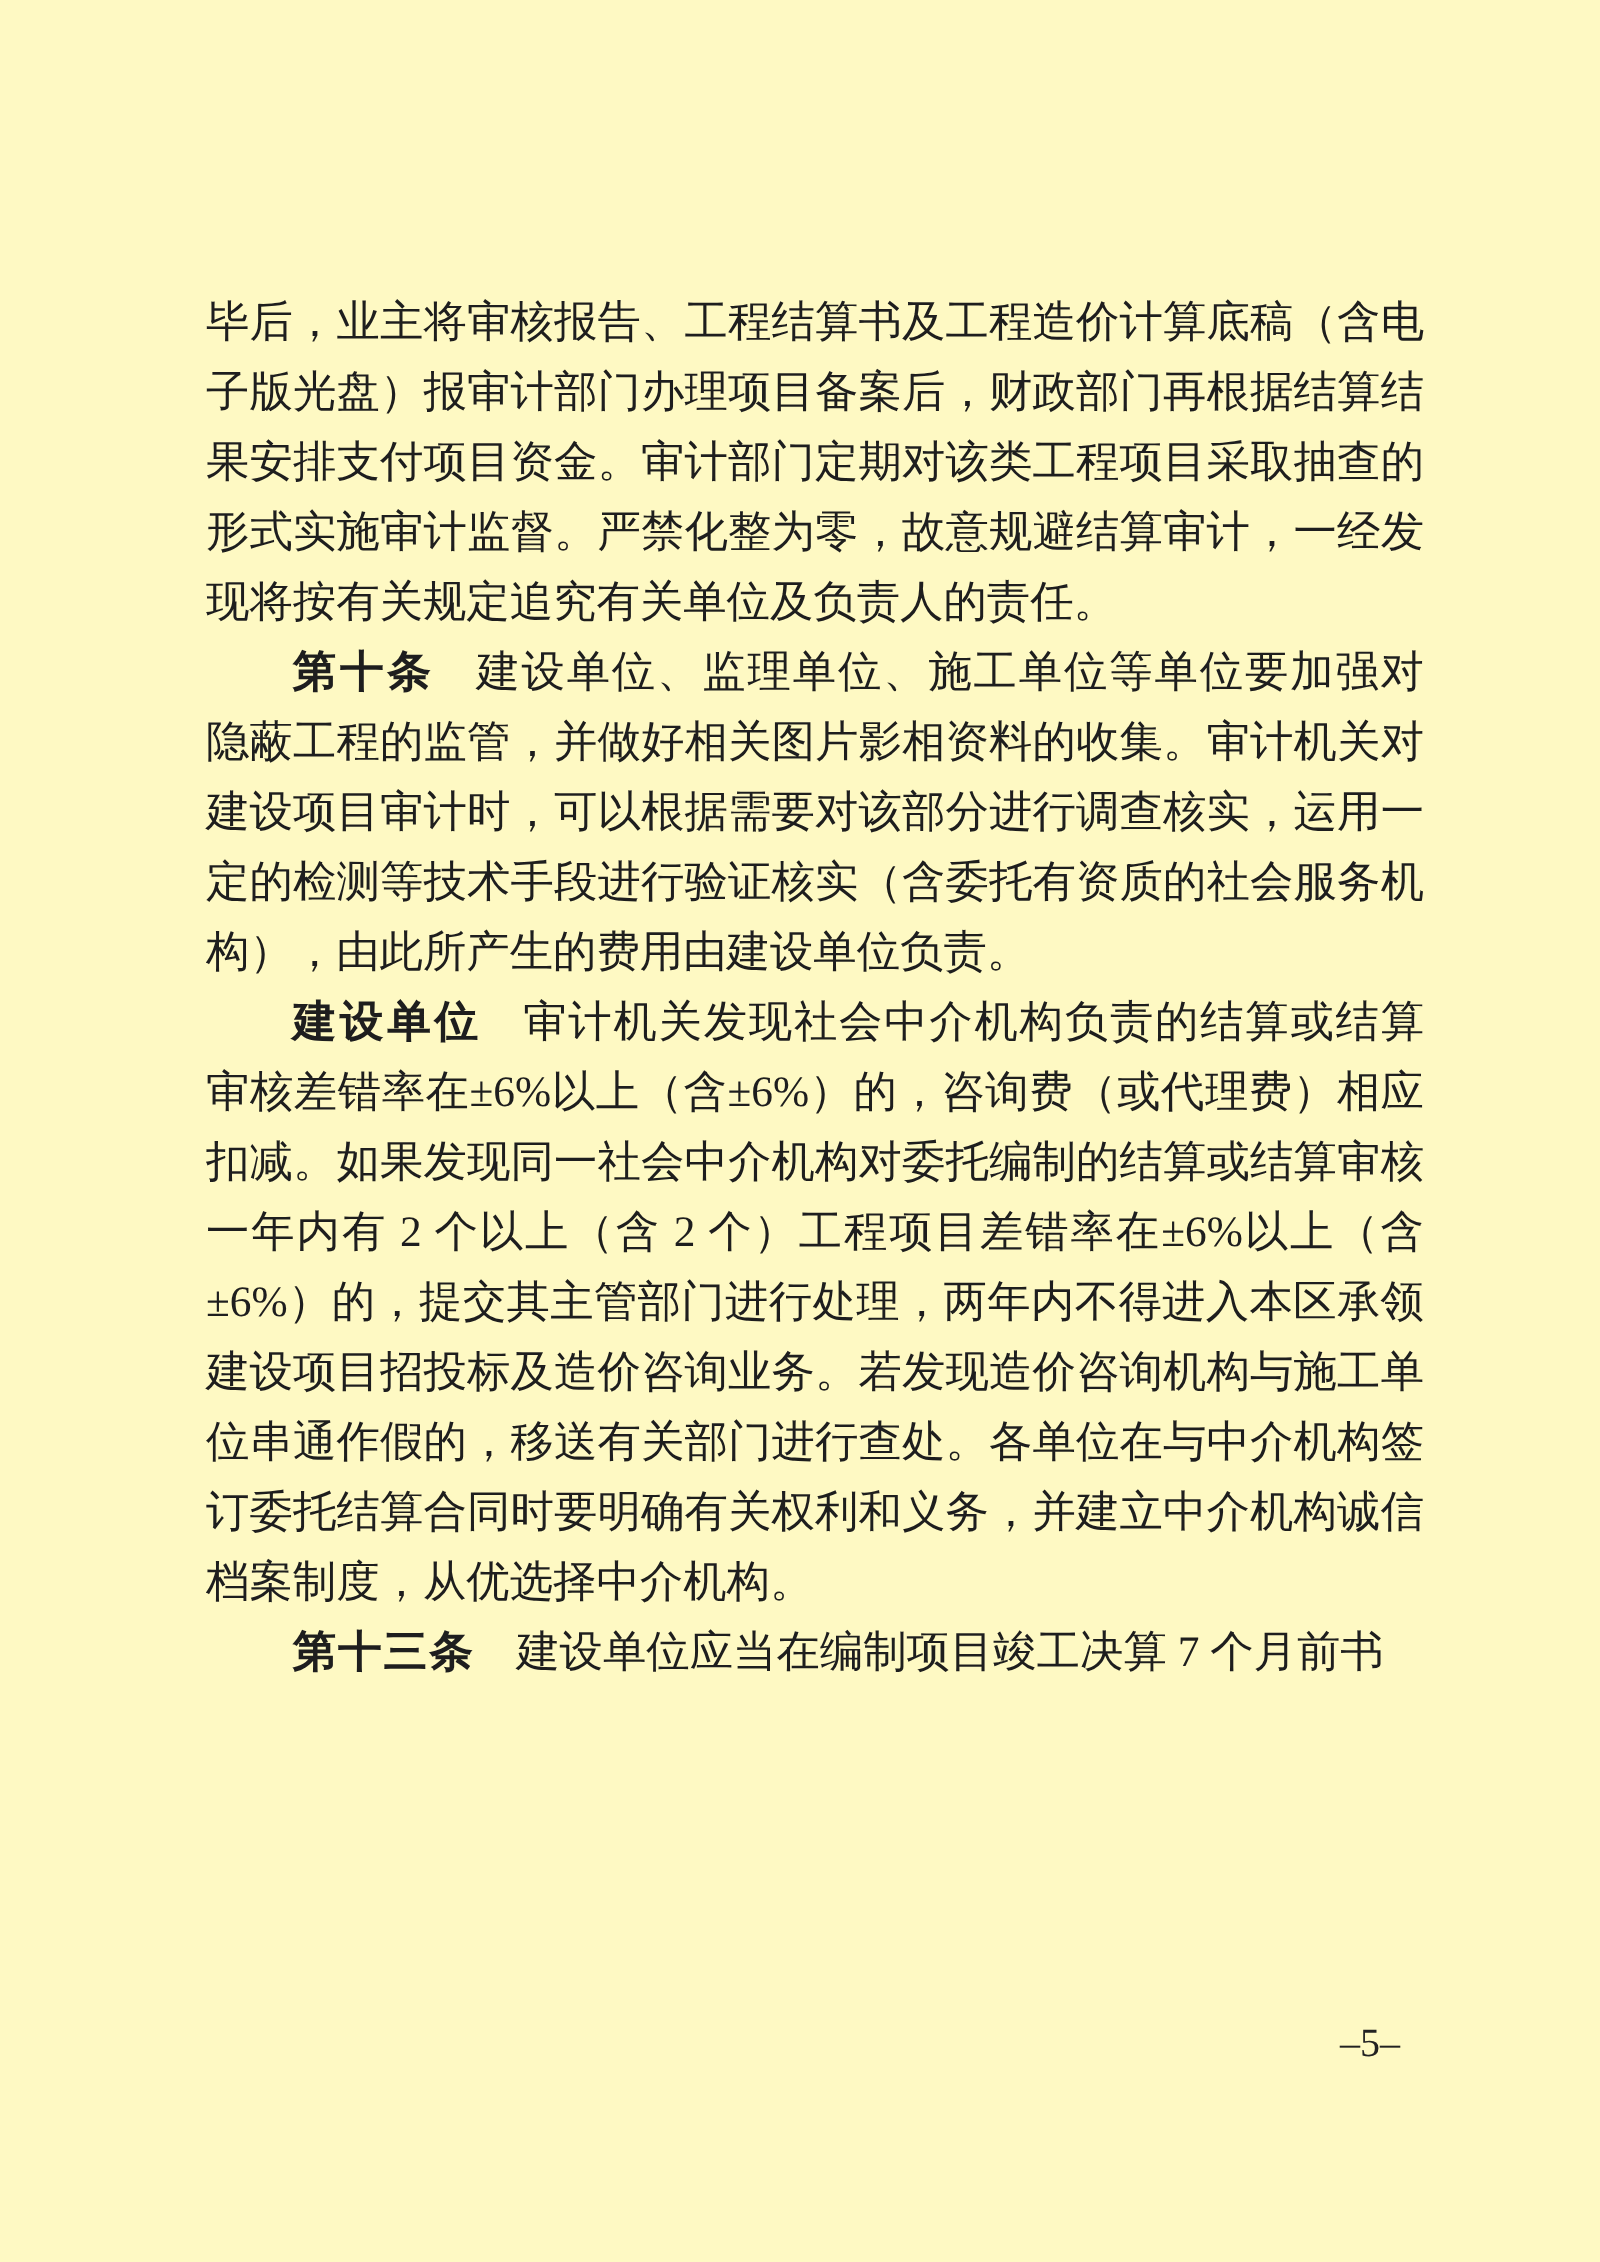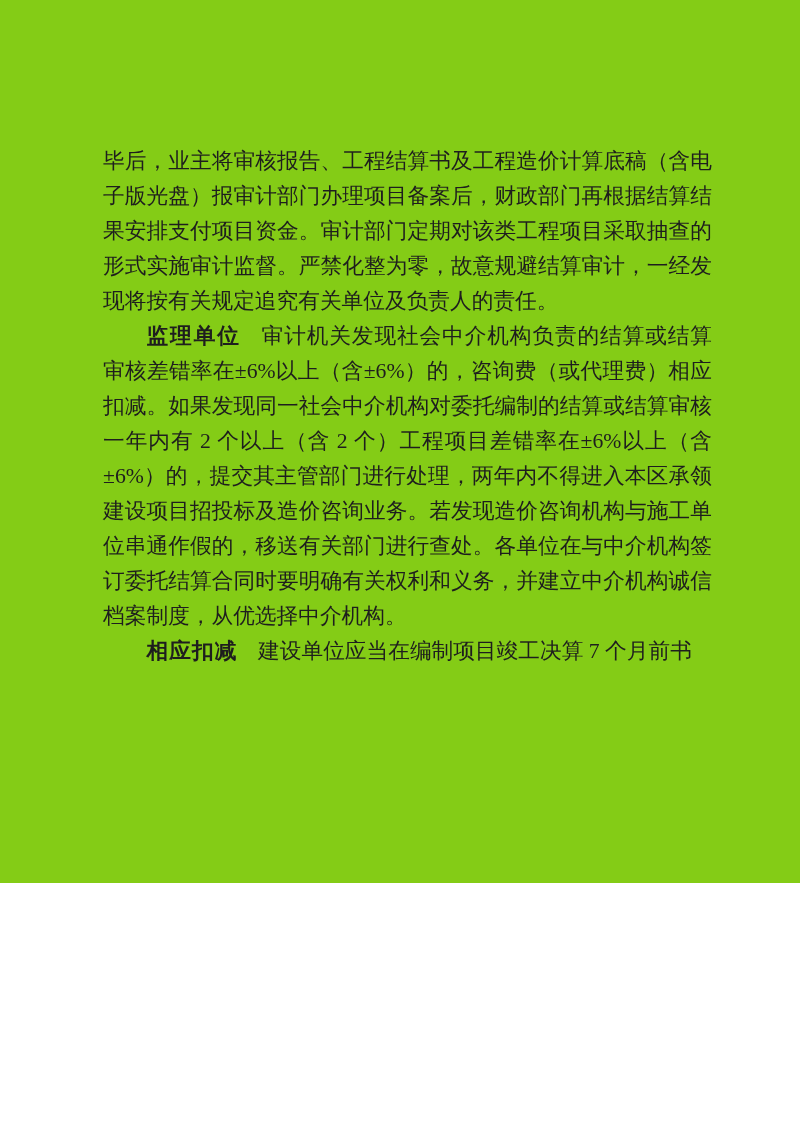--- a/index.html
+++ b/index.html
@@ -4,22 +4,22 @@
 <style>
   * { box-sizing: border-box; }
   html, body {
     margin: 0;
     padding: 0;
     background: #ffffff;
   }
   .page {
     position: relative;
     width: 800px;
-    height: 883px;
-    background: #84cc16;
+    height: 1131px;
+    background: #fef9c3;
     overflow: hidden;
     font-family: "Liberation Serif", "DejaVu Serif", serif;
   }
   .content {
     position: absolute;
     left: 103px;
     top: 144px;
     width: 609px;
     font-size: 21.7px;
     line-height: 35px;
@@ -53,23 +53,24 @@
 </style>
 </head>
 <body>
 
 <div class="page">
 
   <div class="content">
 
     <p class="para"><span>毕后，业主将审核报告、工程结算书及工程造价计算底稿（含电子版光盘）报审计部门办理项目备案后，财政部门再根据结算结果安排支付项目资金。审计部门定期对该类工程项目采取抽查的形式实施审计监督。严禁化整为零，故意规避结算审计，一经发现将按有关规定追究有关单位及负责人的责任。</span></p>
 
+    <p class="para indent"><b class="article">第十条</b><span>建设单位、监理单位、施工单位等单位要加强对隐蔽工程的监管，并做好相关图片影相资料的收集。审计机关对建设项目审计时，可以根据需要对该部分进行调查核实，运用一定的检测等技术手段进行验证核实（含委托有资质的社会服务机构），由此所产生的费用由建设单位负责。</span></p>
 
-    <p class="para indent"><b class="article">监理单位</b><span>审计机关发现社会中介机构负责的结算或结算审核差错率在±6%以上（含±6%）的，咨询费（或代理费）相应扣减。如果发现同一社会中介机构对委托编制的结算或结算审核一年内有 2 个以上（含 2 个）工程项目差错率在±6%以上（含±6%）的，提交其主管部门进行处理，两年内不得进入本区承领建设项目招投标及造价咨询业务。若发现造价咨询机构与施工单位串通作假的，移送有关部门进行查处。各单位在与中介机构签订委托结算合同时要明确有关权利和义务，并建立中介机构诚信档案制度，从优选择中介机构。</span></p>
+    <p class="para indent"><b class="article">建设单位</b><span>审计机关发现社会中介机构负责的结算或结算审核差错率在±6%以上（含±6%）的，咨询费（或代理费）相应扣减。如果发现同一社会中介机构对委托编制的结算或结算审核一年内有 2 个以上（含 2 个）工程项目差错率在±6%以上（含±6%）的，提交其主管部门进行处理，两年内不得进入本区承领建设项目招投标及造价咨询业务。若发现造价咨询机构与施工单位串通作假的，移送有关部门进行查处。各单位在与中介机构签订委托结算合同时要明确有关权利和义务，并建立中介机构诚信档案制度，从优选择中介机构。</span></p>
 
 
-    <p class="para indent"><b class="article">相应扣减</b><span>建设单位应当在编制项目竣工决算 7 个月前书</span></p>
+    <p class="para indent"><b class="article">第十三条</b><span>建设单位应当在编制项目竣工决算 7 个月前书</span></p>
 
   </div>
 
   <div class="page-num">–5–</div>
 
 </div>
 
 </body></html>

